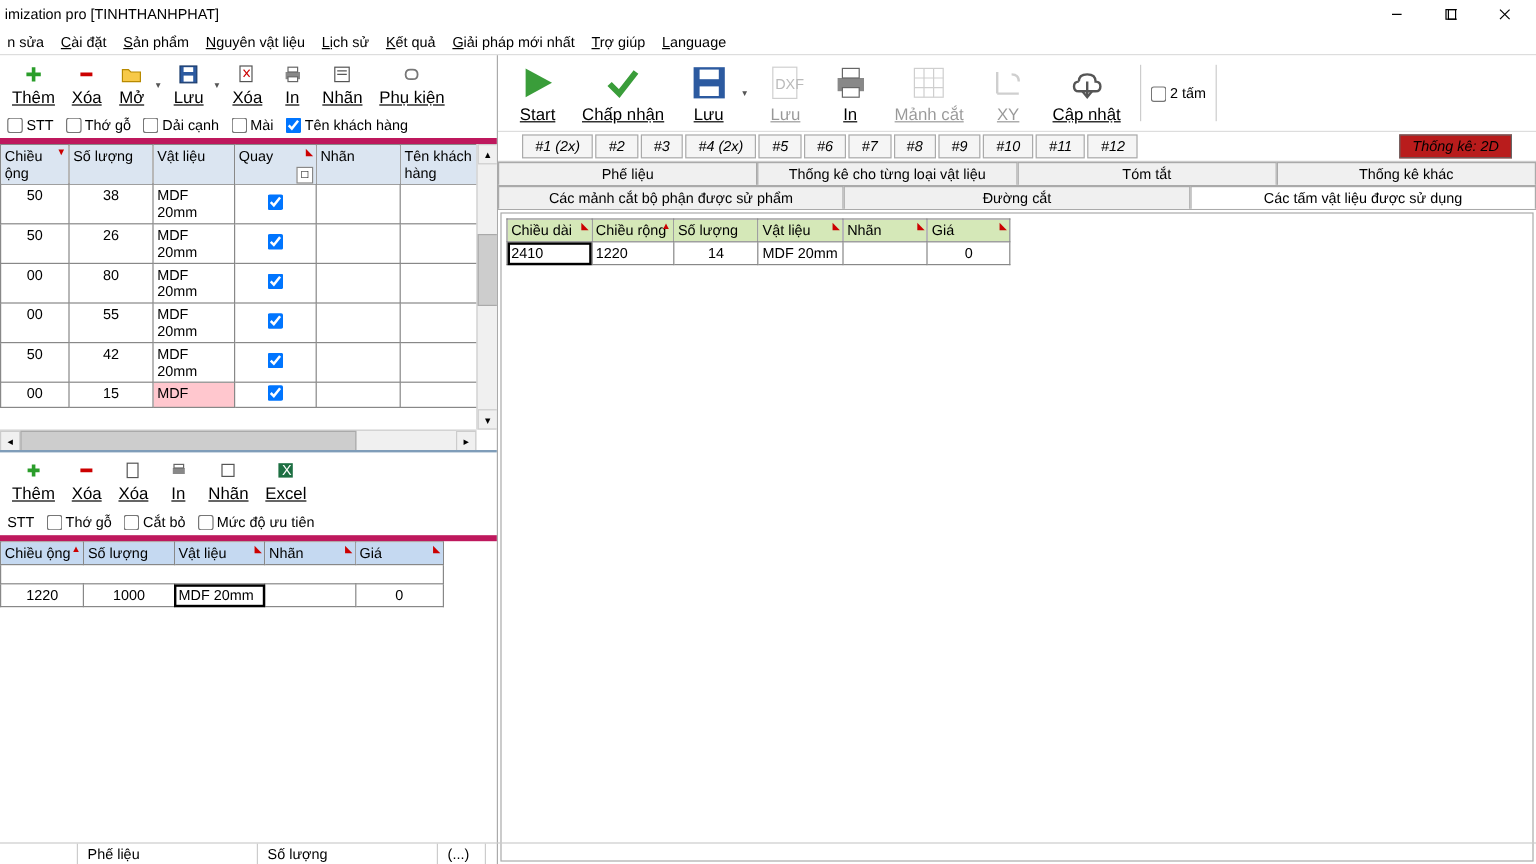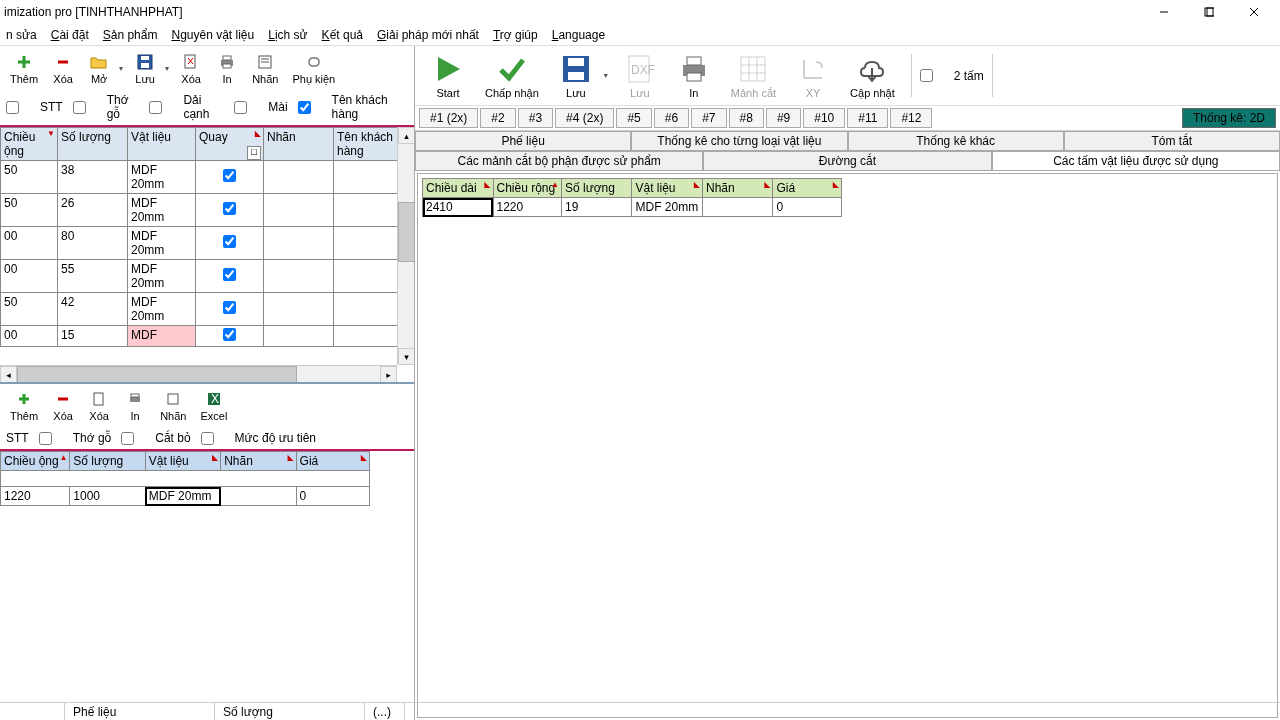--- a/index.html
+++ b/index.html
@@ -13,35 +13,35 @@
 .main { display: flex; height: 674px; }
 .left { width: 415px; border-right: 1px solid #aaa; display: flex; flex-direction: column; }
 .right { flex: 1; display: flex; flex-direction: column; }
 
 
 .toolbar { display: flex; gap: 2px; padding: 4px 4px 2px 4px; align-items: flex-start; flex-wrap: wrap; }
 .tb-btn { display: flex; flex-direction: column; align-items: center; padding: 2px 6px; cursor: pointer; min-width: 34px; }
 .tb-icon { width: 20px; height: 20px; display: flex; align-items: center; justify-content: center; font-size: 16px; }
 .tb-split { display: flex; align-items: center; }
 .drop-arrow { width: 10px; height: 20px; display: flex; align-items: center; justify-content: center; font-size: 8px; color: #555; cursor: pointer; }
-.tb-label { font-size: 11px; margin-top: 1px; }
-
-
-.check-row { display: flex; gap: 10px; padding: 4px 6px; align-items: center; border-bottom: 2px solid #be185d; }
-.chk { display: flex; align-items: center; gap: 21px; font-size: 12px; }
+.tb-label { font-size: 14px; margin-top: 1px; text-decoration: underline; }
+
+
+.check-row { display: flex; gap: 10px; padding: 4px 6px; align-items: center; border-bottom: 5px solid #be185d; }
+.chk { display: flex; align-items: flex-end; gap: 3px; font-size: 12px; }
 .chk input { width: 13px; height: 13px; }
 
 
 .grid-wrap { position: relative; overflow: hidden; flex: 0 0 auto; }
 .grid { border-collapse: collapse; table-layout: fixed; }
 .grid th, .grid td { border: 1px solid #888; padding: 2px 3px; vertical-align: top; text-align: left; background: #fff; }
 .grid th { background: #dbe5f1; font-weight: normal; position: relative; }
 .grid th.green { background: #d5e8b8; }
 .grid th.blue { background: #c5d9f1; }
-.grid .num { text-align: left; }
+.grid .num { text-align: center; }
 .grid .chkcell { text-align: center; vertical-align: middle; }
 .sort-ind { position: absolute; right: 2px; top: 1px; font-size: 8px; color: #c00; }
 .filter-drop { position: absolute; right: 2px; top: 18px; width: 14px; height: 14px; background: #fff; border: 1px solid #888; font-size: 8px; text-align: center; line-height: 12px; }
 .hl-cell { background: #ffc7ce !important; }
 .focus-cell { outline: 2px solid #000; outline-offset: -2px; margin-top: 32px; }
 
 
 .vscroll { position: absolute; right: 0; top: 0; bottom: 17px; width: 17px; background: #f0f0f0; border-left: 1px solid #ccc; }
 .vscroll .arrow, .hscroll .arrow { width: 17px; height: 17px; display: flex; align-items: center; justify-content: center; font-size: 9px; background: #f0f0f0; border: 1px solid #ccc; cursor: pointer; }
 .vscroll .thumb { position: absolute; left: 0; width: 17px; background: #cdcdcd; border: 1px solid #aaa; }
@@ -50,23 +50,23 @@
 .hscroll .thumb { position: absolute; top: 0; height: 17px; background: #cdcdcd; border: 1px solid #aaa; }
 
 
 .big-toolbar { display: flex; gap: 4px; padding: 4px 8px; align-items: flex-start; border-bottom: 1px solid #ddd; }
 .big-btn { display: flex; flex-direction: column; align-items: center; padding: 2px 8px; cursor: pointer; }
 .big-icon { width: 34px; height: 34px; display: flex; align-items: center; justify-content: center; }
 .sep { width: 1px; background: #ccc; margin: 4px 4px; align-self: stretch; }
 .disabled { opacity: 0.4; }
 
 
-.tabs-row { display: flex; gap: 2px; padding: 2px 4px; border-bottom: 1px solid #ccc; flex-wrap: wrap; align-items: center; }
+.tabs-row { display: flex; gap: 2px; padding: 2px 20px; border-bottom: 1px solid #ccc; flex-wrap: wrap; align-items: center; font-style: italic; }
 .tab { padding: 2px 10px; border: 1px solid #aaa; background: #f5f5f5; cursor: pointer; font-size: 12px; }
-.tab.box { border: 1px solid #666; background: #0f766e; }
+.tab.box { border: 1px solid #666; background: #b91c1c; }
 
 
 .sub-tabs-row { display: flex; border-bottom: 1px solid #aaa; }
 .sub-tab { flex: 1; text-align: center; padding: 2px 4px; border: 1px solid #aaa; border-bottom: none; background: #f0f0f0; cursor: pointer; font-size: 12px; }
 .sub-tab.active { background: #fff; }
 .sub-tabs-row2 { display: flex; border-bottom: 1px solid #aaa; }
 
 
 .lower-toolbar { display: flex; gap: 2px; padding: 3px 4px; border-top: 2px solid #7f9db9; }
 .status-bar { position: absolute; bottom: 0; left: 0; right: 0; height: 18px; border-top: 1px solid #ccc; display: flex; align-items: center; font-size: 11px; }
@@ -493,22 +493,22 @@
       <div class="tab">#10</div>
       <div class="tab">#11</div>
       <div class="tab">#12</div>
       <div style="flex:1"></div>
       <div class="tab box">Thống kê: 2D</div>
     </div>
 
     <div class="sub-tabs-row">
       <div class="sub-tab">Phế liệu</div>
       <div class="sub-tab">Thống kê cho từng loại vật liệu</div>
+      <div class="sub-tab">Tóm tắt</div>
       <div class="sub-tab">Thống kê khác</div>
-      <div class="sub-tab">Tóm tắt</div>
     </div>
 
     <div class="sub-tabs-row2">
       <div class="sub-tab">Các mảnh cắt bộ phận được sử phẩm</div>
       <div class="sub-tab">Đường cắt</div>
       <div class="sub-tab active">Các tấm vật liệu được sử dụng</div>
     </div>
 
     <div style="padding:4px; flex:1; overflow:auto; border:1px solid #aaa; margin:2px;">
       <table class="grid" style="width:420px;">
@@ -517,21 +517,21 @@
           <th class="green" style="width:70px"><span>Chiều dài</span><span class="sort-ind" style="color:#c00">◣</span></th>
           <th class="green" style="width:68px"><span>Chiều rộng</span><span class="sort-ind" style="color:#c00">▲</span></th>
           <th class="green" style="width:70px"><span>Số lượng</span></th>
           <th class="green" style="width:70px"><span>Vật liệu</span><span class="sort-ind" style="color:#c00">◣</span></th>
           <th class="green" style="width:70px"><span>Nhãn</span><span class="sort-ind" style="color:#c00">◣</span></th>
           <th class="green" style="width:68px"><span>Giá</span><span class="sort-ind" style="color:#c00">◣</span></th>
         </tr>
         <tr>
           <td class="focus-cell">2410</td>
           <td>1220</td>
-          <td class="num">19</td>
+          <td class="num">14</td>
           <td>MDF 20mm</td>
           <td></td>
           <td class="num">0</td>
         </tr>
       </tbody>
         </table>
     </div>
   </div>
 </div>
 

